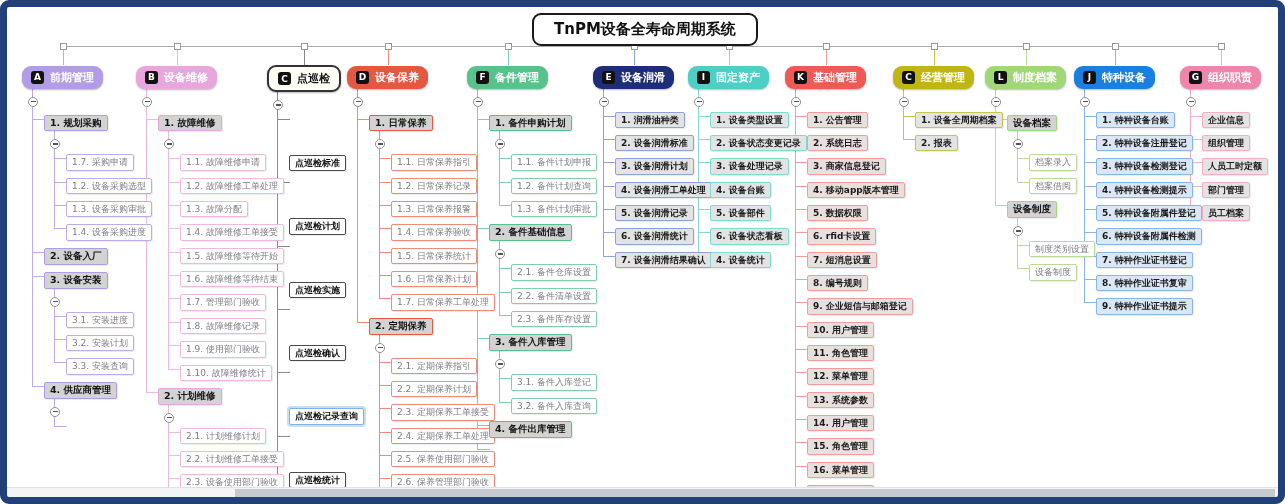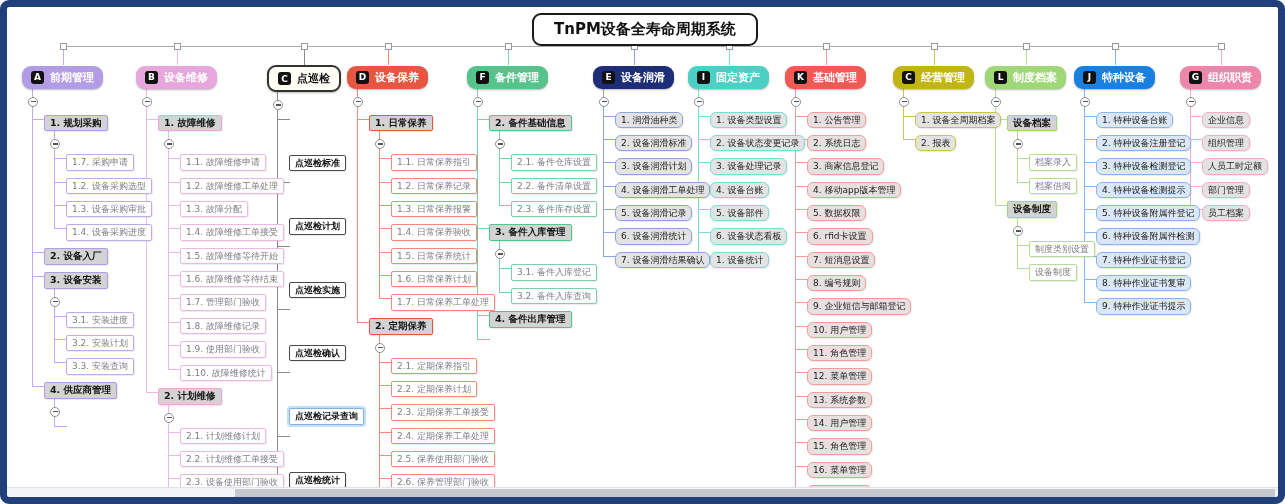--- a/index.html
+++ b/index.html
@@ -27,21 +27,21 @@
   .row{position:relative;margin:0 0 3px 0;}
   .row::before{content:"";position:absolute;left:-12px;width:12px;top:-4px;height:12px;
     border-left:1px solid var(--lc);border-bottom:1px solid var(--lc);}
   .row:not(:last-child)::after{content:"";position:absolute;left:-12px;top:8px;bottom:-4px;
     border-left:1px solid var(--lc);}
   .row.grp{margin-top:3px;}
   .node{display:inline-block;border:1px solid var(--lc);border-radius:2px;background:#fff;
     padding:2px 5px;font-size:9px;line-height:1.15;color:#7d7d86;white-space:nowrap;
     position:relative;z-index:1;box-shadow:1px 1px 0 rgba(0,0,0,.07);}
   .node.group{background:#d3d3d3;border-color:var(--hbg);color:#141414;font-weight:bold;font-size:9.5px;}
-  .node.solid{background:var(--ibg,#e3e3e3);border-color:var(--lc);color:#1a1a1a;font-weight:normal;border-radius:6px;}
+  .node.solid{background:var(--ibg,#e3e3e3);border-color:var(--lc);color:#1a1a1a;font-weight:bold;}
   .node.outline{background:#fff;border-color:#4a4a4a;color:#111;font-weight:bold;margin-top:44px;}
   .node.hl{border-color:#7fb3e8;box-shadow:0 0 0 2px #c6def6;}
   .hscroll{position:absolute;left:7px;width:1271px;top:487px;height:10px;background:#f3f4f5;
     border-top:1px solid #e2e2e2;z-index:25;}
   .hthumb{position:absolute;left:228px;top:1px;width:1040px;height:8px;background:#c6cad0;}
 </style>
 </head>
 <body>
 
 <div class="canvas">
@@ -134,20 +134,26 @@
               <div class="row"><div class="node leaf">2.5. 保养使用部门验收</div></div>
               <div class="row"><div class="node leaf">2.6. 保养管理部门验收</div></div>
               <div class="row"><div class="node leaf">2.7. 定期保养记录</div></div>
             </div></div>
         </div></div>
       <div class="branch" style="left: 467px; --hbg: #56c28c; --lc: #7fd0a8;"><div class="hdr">
           <div class="badge">F</div>
           <span>备件管理</span>
         </div><div class="kids">
           <div class="minus"></div>
+          <div class="row grp"><div class="node group">1. 备件申购计划</div><div class="kids">
+              <div class="minus"></div>
+              <div class="row"><div class="node leaf">1.1. 备件计划申报</div></div>
+              <div class="row"><div class="node leaf">1.2. 备件计划查询</div></div>
+              <div class="row"><div class="node leaf">1.3. 备件计划审批</div></div>
+            </div></div>
           <div class="row grp"><div class="node group">2. 备件基础信息</div><div class="kids">
               <div class="minus"></div>
               <div class="row"><div class="node leaf">2.1. 备件仓库设置</div></div>
               <div class="row"><div class="node leaf">2.2. 备件清单设置</div></div>
               <div class="row"><div class="node leaf">2.3. 备件库存设置</div></div>
             </div></div>
           <div class="row grp"><div class="node group">3. 备件入库管理</div><div class="kids">
               <div class="minus"></div>
               <div class="row"><div class="node leaf">3.1. 备件入库登记</div></div>
               <div class="row"><div class="node leaf">3.2. 备件入库查询</div></div>
@@ -172,21 +178,21 @@
           <div class="badge">I</div>
           <span>固定资产</span>
         </div><div class="kids flat">
           <div class="minus"></div>
           <div class="row"><div class="node solid">1. 设备类型设置</div></div>
           <div class="row"><div class="node solid">2. 设备状态变更记录</div></div>
           <div class="row"><div class="node solid">3. 设备处理记录</div></div>
           <div class="row"><div class="node solid">4. 设备台账</div></div>
           <div class="row"><div class="node solid">5. 设备部件</div></div>
           <div class="row"><div class="node solid">6. 设备状态看板</div></div>
-          <div class="row"><div class="node solid">1. 设备统计</div></div>
+          <div class="row"><div class="node solid">4. 设备统计</div></div>
         </div></div>
       <div class="branch" style="left: 785px; --hbg: #ef5a55; --lc: #f29d99; --ibg: #e8e0df;"><div class="hdr">
           <div class="badge">K</div>
           <span>基础管理</span>
         </div><div class="kids flat">
           <div class="minus"></div>
           <div class="row"><div class="node solid">1. 公告管理</div></div>
           <div class="row"><div class="node solid">2. 系统日志</div></div>
           <div class="row"><div class="node solid">3. 商家信息登记</div></div>
           <div class="row"><div class="node solid">4. 移动app版本管理</div></div>

